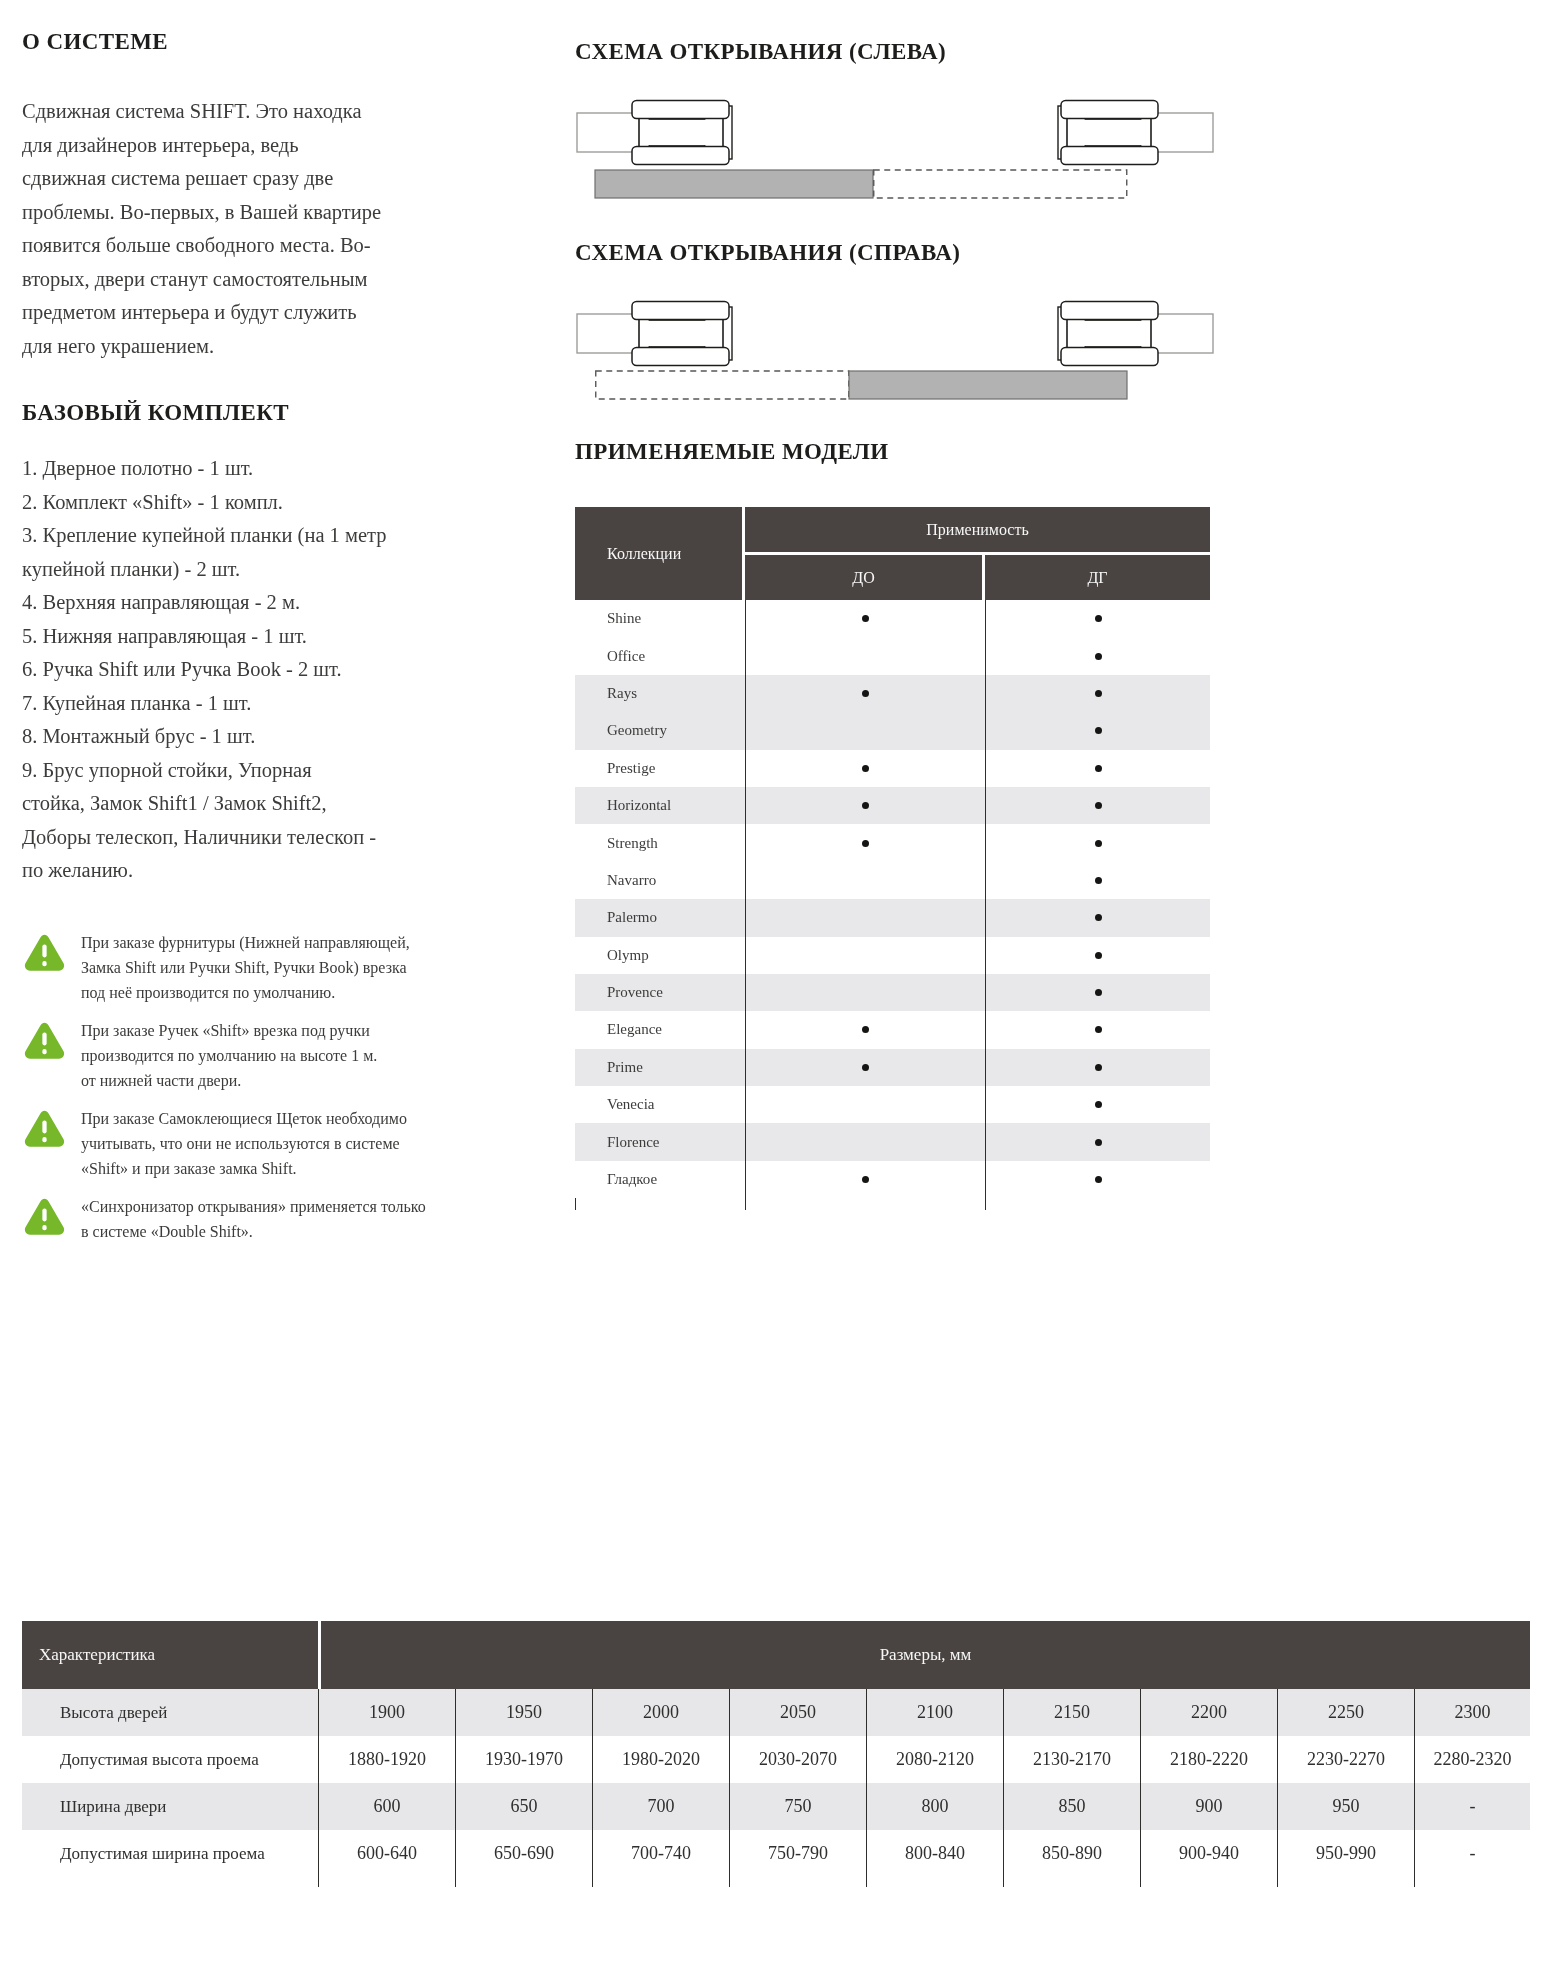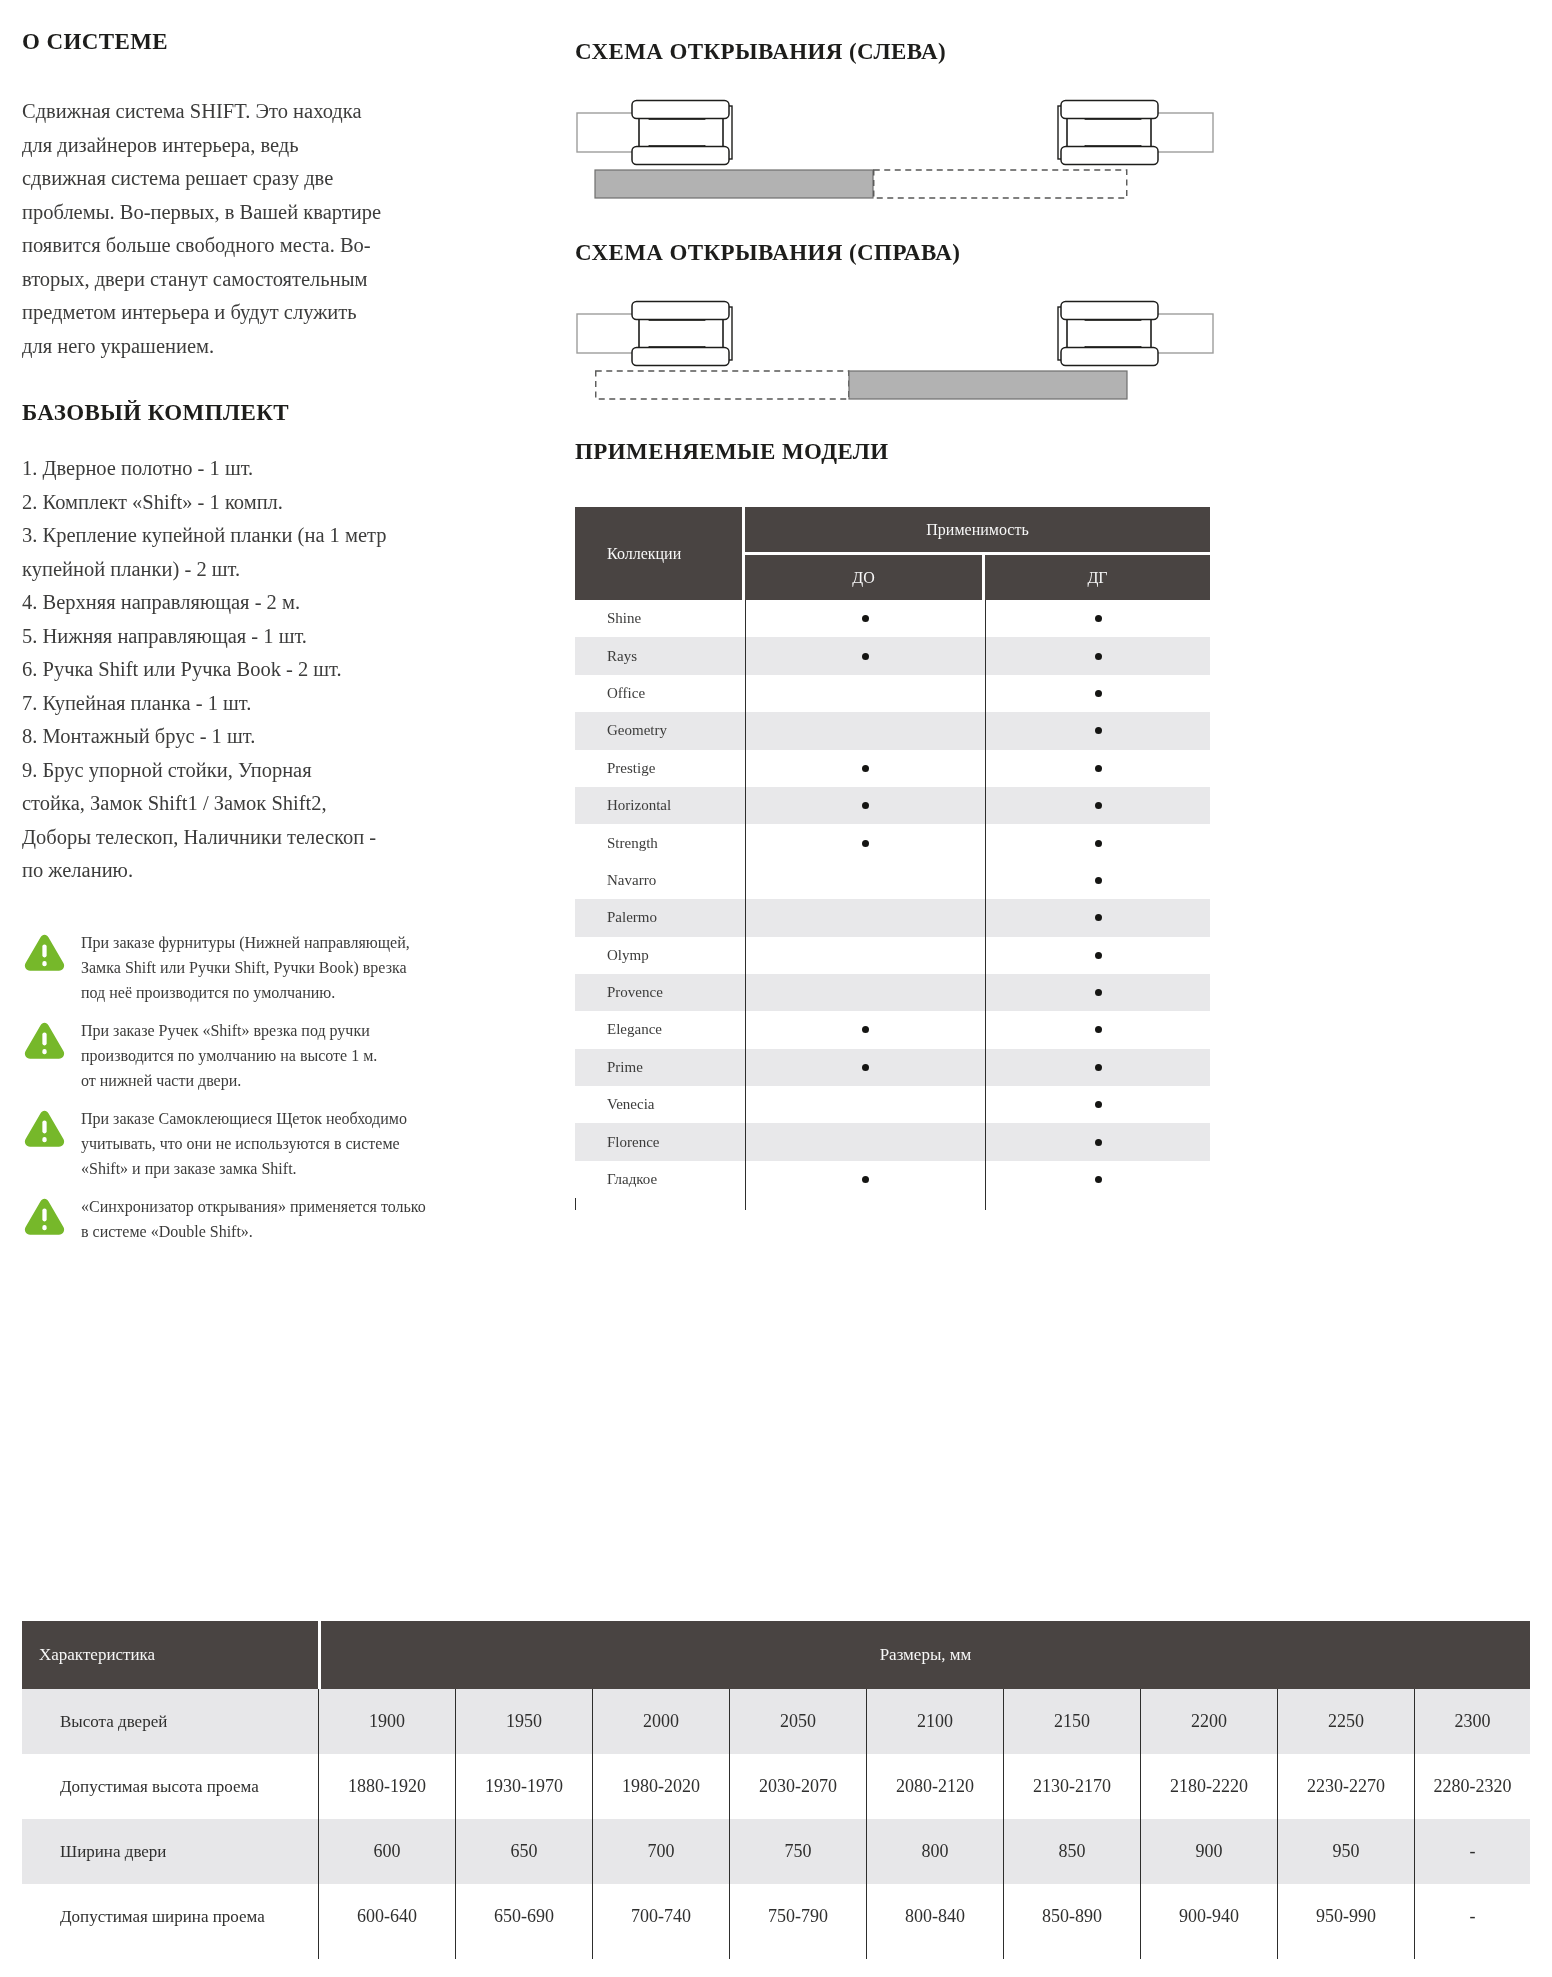--- a/index.html
+++ b/index.html
@@ -40,21 +40,21 @@
   .dot{width:7px;height:7px;border-radius:50%;background:#151513;}
   .mext{display:grid;grid-template-columns:170px 240px 225px;height:12px;}
   .mext > div{border-left:1.5px solid #2e2e2d;box-sizing:border-box;}
 
   
   .stable{margin-top:36px;width:1508px;}
   .shead{display:grid;grid-template-columns:296px repeat(8,137px) 116px;height:68px;}
   .shead > div{background:#494442;color:#f7f7f7;font-size:17px;box-sizing:border-box;}
   .sh-label{grid-column:1;display:flex;align-items:center;padding-left:17px;}
   .sh-sizes{grid-column:2/11;display:flex;align-items:center;justify-content:center;border-left:3px solid #fff;}
-  .srow{display:grid;grid-template-columns:296px repeat(8,137px) 116px;height:65px;}
+  .srow{display:grid;grid-template-columns:296px repeat(8,137px) 116px;height:47px;}
   .srow.shaded{background:#e7e7e9;}
   .scell-label{display:flex;align-items:center;padding-left:38px;font-size:17px;color:#2f2f2e;}
   .scell-val{display:flex;align-items:center;justify-content:center;font-size:18px;color:#2f2f2e;
              border-left:1.4px solid #2e2e2d;box-sizing:border-box;}
   .sext{display:grid;grid-template-columns:296px repeat(8,137px) 116px;height:10px;}
   .sext > div{border-left:1.4px solid #2e2e2d;box-sizing:border-box;}
 </style>
 </head>
 <body>
 
@@ -184,32 +184,32 @@
       <div id="models-body">
           <div class="mrow">
             <div class="mcell-name">Shine</div>
             <div class="mcell-dot">
               <span class="dot"></span>
             </div>
             <div class="mcell-dot">
               <span class="dot"></span>
             </div>
           </div>
+          <div class="mrow">
+            <div class="mcell-name">Office</div>
+            <div class="mcell-dot"></div>
+            <div class="mcell-dot">
+              <span class="dot"></span>
+            </div>
+          </div>
           <div class="mrow shaded">
             <div class="mcell-name">Rays</div>
             <div class="mcell-dot">
               <span class="dot"></span>
             </div>
-            <div class="mcell-dot">
-              <span class="dot"></span>
-            </div>
-          </div>
-          <div class="mrow">
-            <div class="mcell-name">Office</div>
-            <div class="mcell-dot"></div>
             <div class="mcell-dot">
               <span class="dot"></span>
             </div>
           </div>
           <div class="mrow shaded">
             <div class="mcell-name">Geometry</div>
             <div class="mcell-dot"></div>
             <div class="mcell-dot">
               <span class="dot"></span>
             </div>

